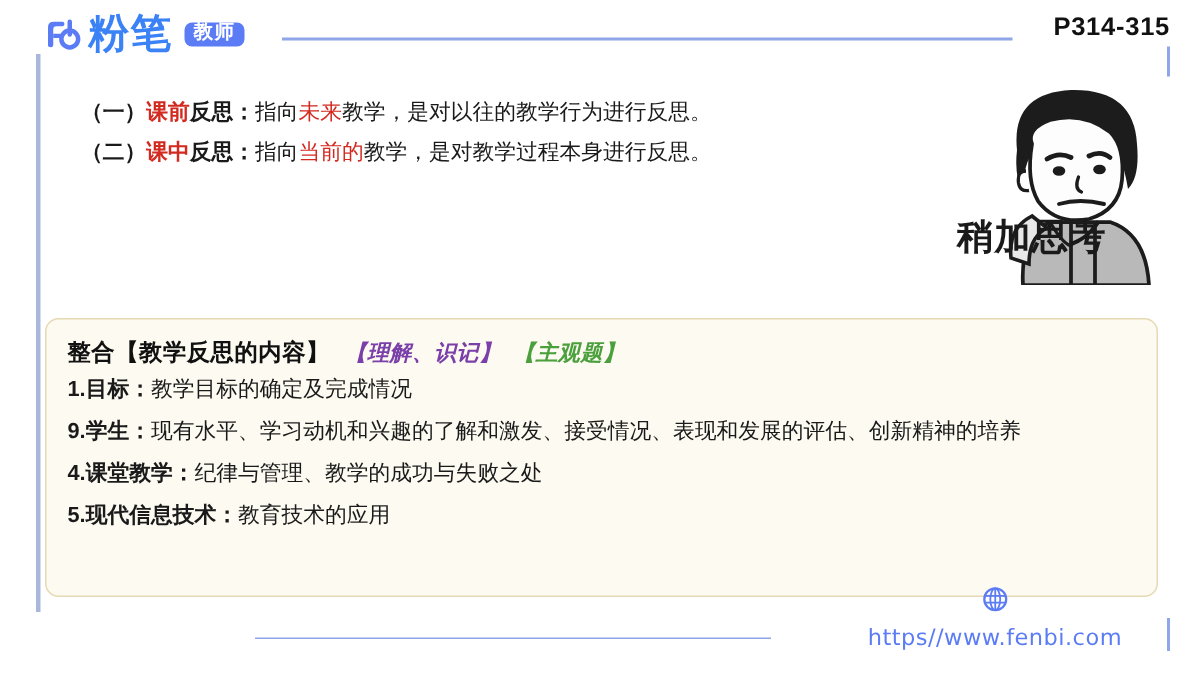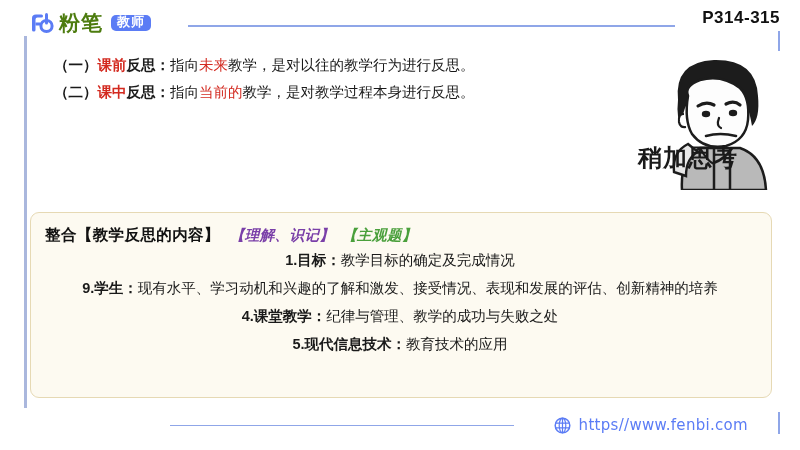--- a/index.html
+++ b/index.html
@@ -11,21 +11,21 @@
   }
 
   
   .header{ position:absolute; left:0; top:0; width:800px; height:46px; }
   .logo{ position:absolute; left:28px; top:10px; display:flex; align-items:center; gap:5px; }
   .logo-mark{
     width:26px; height:26px; position:relative; flex:0 0 auto;
   }
   .logo-mark svg{ display:block; }
   .logo-text{
-    font-size:21px; font-weight:700; color:#4d7c0f; letter-spacing:1px;
+    font-size:27px; font-weight:700; color:#3b82f6; letter-spacing:1px;
     line-height:26px; font-family:"DejaVu Sans","Liberation Sans",sans-serif;
   }
   .logo-badge{
     background:#5b7cf5; color:#ffffff; font-size:13px; font-weight:700;
     padding:0 6px 3px; border-radius:5px; line-height:1;
     margin-left:3px; letter-spacing:1px;
     font-family:"DejaVu Sans","Liberation Sans",sans-serif;
   }
   .header-rule{
     position:absolute; left:188px; top:25px; height:1.5px; width:487px;
@@ -48,21 +48,21 @@
 
   
   .sec1{ position:absolute; left:38px; top:52px; width:620px; }
   .sec1-title{
     font-size:17.5px; font-weight:700; color:#111111; letter-spacing:0.6px;
     white-space:nowrap;
   }
   .tag-purple{ color:#7a3fa8; font-weight:700; font-style:italic; }
   .tag-green{ color:#4aa03c; font-weight:700; font-style:italic; }
 
-  .sec1-list{ }
+  .sec1-list{ margin-top:10px; }
   .sec1-item{
     font-size:14.5px; line-height:27px; color:#1a1a1a; white-space:nowrap;
     padding-left:16px;
   }
   .b{ font-weight:700; }
   .r{ color:#d32a20; font-weight:700; }
   .r-norm{ color:#d32a20; }
 
   
   .mascot{ position:absolute; left:648px; top:48px; width:136px; height:142px; }
@@ -79,34 +79,35 @@
     background:#fdfaf1; border:1px solid #e6d9b4; border-radius:9px;
     padding:12px 16px 0 14px;
   }
   .sec2-title{
     font-size:15.5px; font-weight:700; color:#111111; letter-spacing:0.4px;
     white-space:nowrap; 
   }
   .sec2-title .tag-purple{ margin-left:10px; font-size:14.5px; }
   .sec2-title .tag-green{ margin-left:8px; font-size:14.5px; }
   .sec2-item{
-    font-size:14.5px; line-height:28px; color:#1a1a1a; white-space:nowrap;text-align:center;
+    font-size:14.5px; line-height:28px; color:#1a1a1a; white-space:nowrap;
   }
   .sec2-item .lbl{ font-weight:700; }
 
   
   .footer{ position:absolute; left:0; bottom:0; width:800px; height:46px; }
   .footer-rule{
     position:absolute; left:170px; bottom:24px; height:1.5px; width:344px; background:#8fa6e8;
   }
   .footer-link{
     position:absolute; right:52px; bottom:16px;
     display:flex; align-items:center; gap:8px;
     color:#5b7cf5; font-size:15px; letter-spacing:0.3px;
     font-family:"DejaVu Sans","Liberation Sans",sans-serif;
+    flex-direction:column;
   }
   .globe{ width:17px; height:17px; flex:0 0 auto; }
   .corner-br{
     position:absolute; right:20px; bottom:16px; width:2px; height:22px; background:#8fa6e8;
   }
 </style>
 </head>
 <body>
 
 <div class="header">

